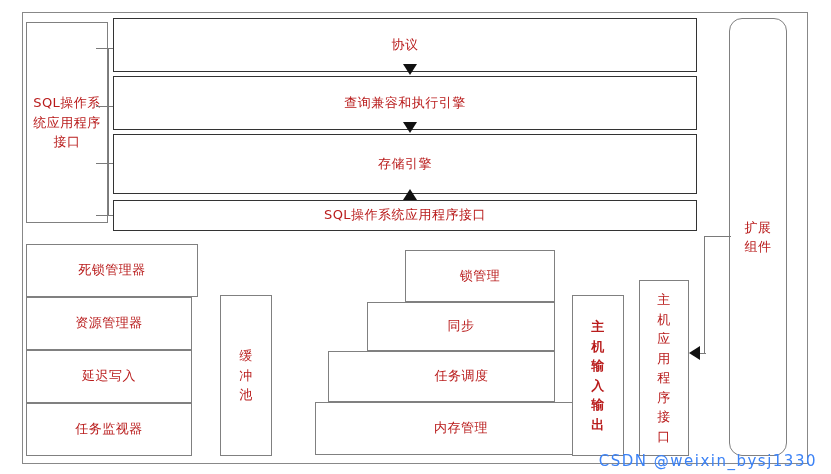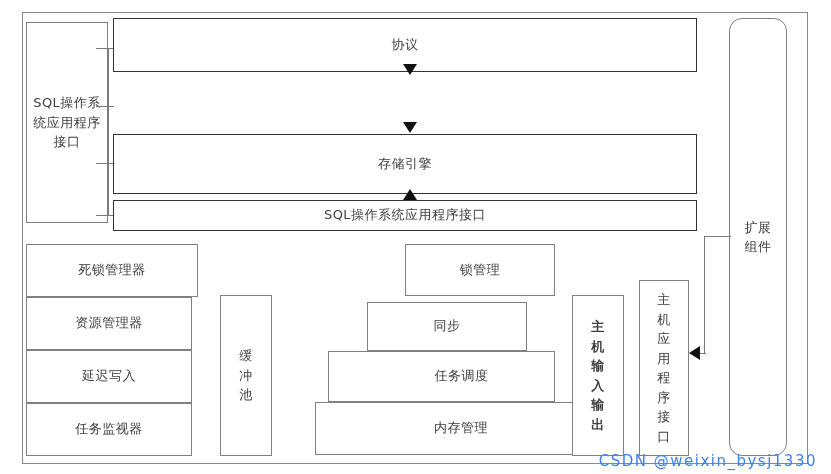--- a/index.html
+++ b/index.html
@@ -32,21 +32,21 @@
   
   .box {
     position: absolute;
     box-sizing: border-box;
     border: 1.5px solid #808080;
     background: #ffffff;
     display: flex;
     align-items: center;
     justify-content: center;
     text-align: center;
-    color: #404040;
+    color: #b91c1c;
     font-size: 13px;
     line-height: 1.45;
     letter-spacing: 0.5px;
   }
   .box.dark {
     border-color: #333333;
   }
   .box.vert {
     font-size: 13px;
     line-height: 1.5;
@@ -121,20 +121,23 @@
   <div class="vline" style="left:108px; top:48px; height:167px;"></div>
   <div class="hline" style="left:96px; top:48px; width:18px;"></div>
   <div class="hline" style="left:96px; top:106px; width:18px;"></div>
   <div class="hline" style="left:96px; top:163px; width:18px;"></div>
   <div class="hline" style="left:96px; top:215px; width:18px;"></div>
 
   <div class="box dark" style="left:113px; top:18px; width:584px; height:54px;">
     <span class="label">协议</span>
   </div>
 
+  <div class="box dark" style="left:113px; top:76px; width:584px; height:54px;">
+    <span class="label">查询兼容和执行引擎</span>
+  </div>
 
   <div class="box dark" style="left:113px; top:134px; width:584px; height:60px;">
     <span class="label">存储引擎</span>
   </div>
 
   <div class="box dark" style="left:113px; top:200px; width:584px; height:31px;">
     <span class="label">SQL操作系统应用程序接口</span>
   </div>
 
   <div class="arrow-down" style="left:403px; top:64px;"></div>
@@ -151,24 +154,24 @@
     <span class="label">延迟写入</span>
   </div>
   <div class="box" style="left:26px; top:403px; width:166px; height:53px;">
     <span class="label">任务监视器</span>
   </div>
 
   <div class="box vert" style="left:220px; top:295px; width:52px; height:161px;">
     <span class="label" style="width:26px;">缓冲池</span>
   </div>
 
-  <div class="box" style="left:405px; top:244px; width:150px; height:52px;">
+  <div class="box" style="left:405px; top:250px; width:150px; height:52px;">
     <span class="label">锁管理</span>
   </div>
-  <div class="box" style="left:367px; top:302px; width:160px; height:49px;">
+  <div class="box" style="left:367px; top:302px; width:188px; height:49px;">
     <span class="label">同步</span>
   </div>
   <div class="box" style="left:328px; top:351px; width:227px; height:51px;padding-left:40px;">
     <span class="label">任务调度</span>
   </div>
   <div class="box" style="left:289px; top:402px; width:292px; height:53px;margin-left:26px;">
     <span class="label">内存管理</span>
   </div>
 
   <div class="box vert" style="left:572px; top:295px; width:52px; height:161px;font-weight:bold;">

